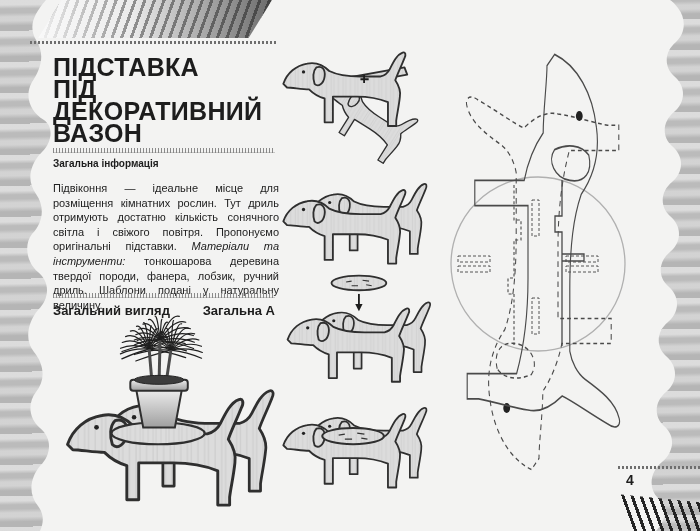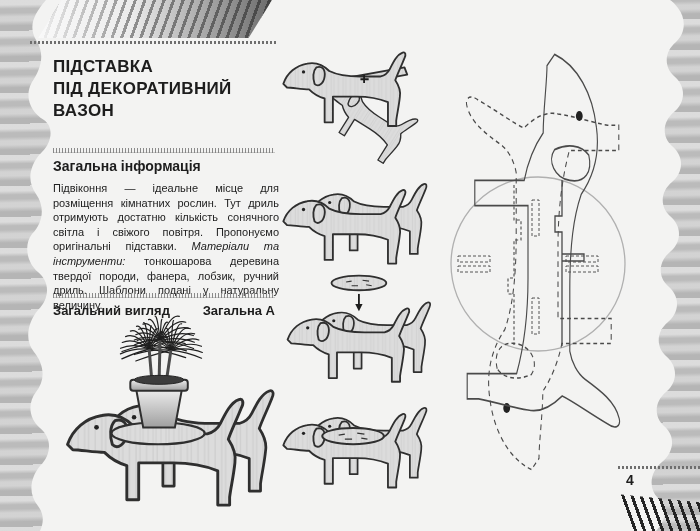--- a/index.html
+++ b/index.html
@@ -37,25 +37,25 @@
   .jag-top{left:30px;top:41px;width:246px;}
   .jag-bottom{left:618px;top:466px;width:82px;}
   .zipper{
     height:4px;
     background:repeating-linear-gradient(90deg,#8a8a8a 0 1.5px,rgba(0,0,0,0) 1.5px 3px);
     border-bottom:1px solid rgba(120,120,120,.35);
   }
   
   .title{
     left:53px;top:56px;width:225px;
-    font-size:17px;font-weight:bold;line-height:22px;color:#1d1d1d;
+    font-size:25px;font-weight:bold;line-height:22px;color:#1d1d1d;
     letter-spacing:.3px;white-space:pre-line;
   }
   .sep1{left:53px;top:148px;width:222px;}
-  .h-info{left:53px;top:158px;width:224px;font-size:14px;font-weight:bold;color:#1d1d1d;}
+  .h-info{left:53px;top:158px;width:224px;font-size:10px;font-weight:bold;color:#1d1d1d;}
   .body-copy{
     left:53px;top:181px;width:226px;
     font-size:11px;line-height:14.6px;color:#222;text-align:justify;
   }
   .body-copy i{font-style:italic;}
   .sep2{left:53px;top:293px;width:222px;}
   .h-view-row{left:53px;top:303px;width:222px;display:flex;justify-content:space-between;
     font-size:13px;font-weight:bold;color:#1d1d1d;}
   .pagenum{left:626px;top:472px;font-size:14px;font-weight:bold;color:#1d1d1d;}
   svg{display:block;}

